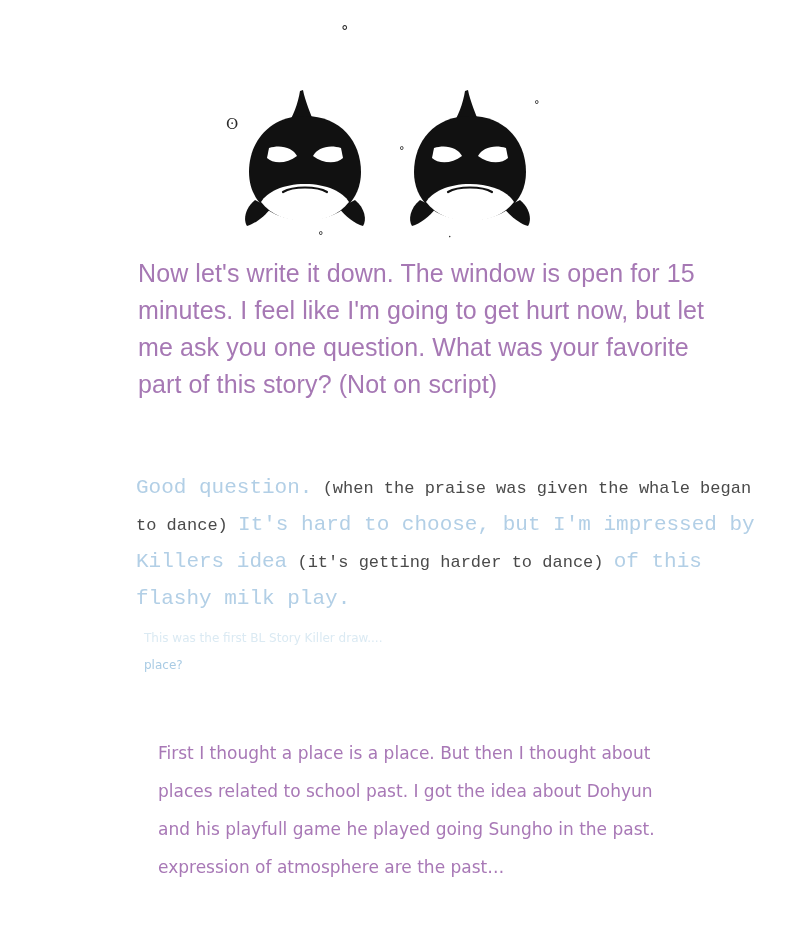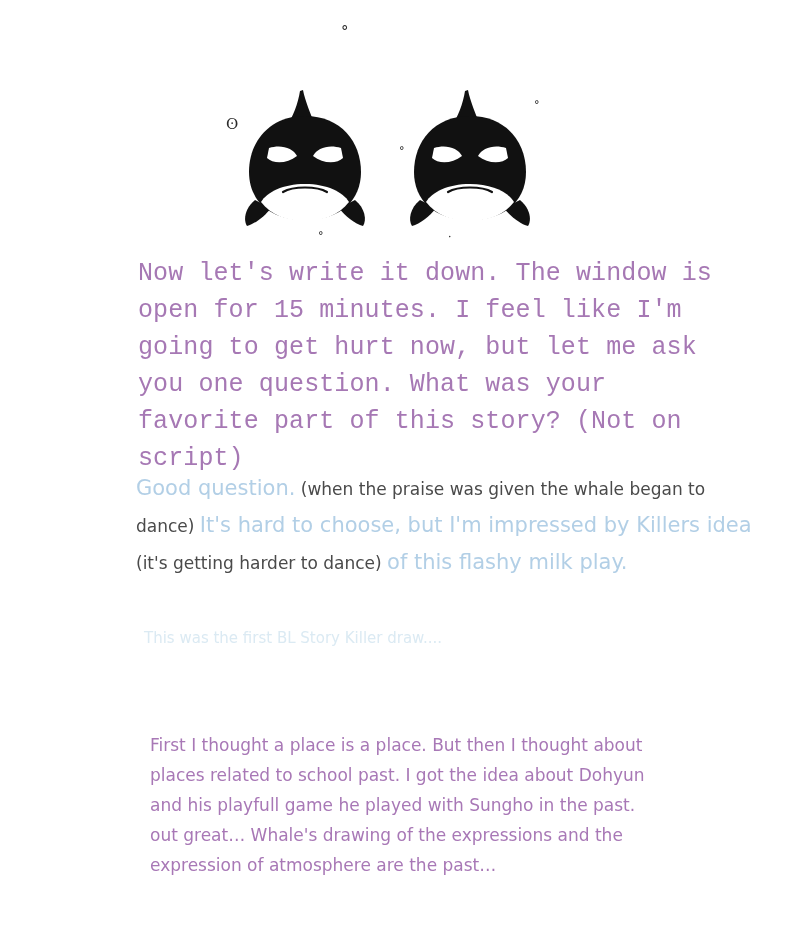--- a/index.html
+++ b/index.html
@@ -59,58 +59,59 @@
   }
 
   .q-block {
     position: absolute;
     left: 138px;
     top: 10px;
     width: 580px;
     color: #a678b4;
     font-size: 25px;
     line-height: 37px;
-    font-family: Liberation Mono, monospace;
+    font-family: Liberation Sans, sans-serif;
     letter-spacing: 0.1px;
   }
 
   .a-block {
     position: absolute;
     left: 136px;
     top: 225px;
     width: 625px;
     font-size: 20px;
     line-height: 36px;
     color: #b7d3e8;
+    font-family: Liberation Mono, monospace;
   }
   .a-block .seg-lg { font-size: 21px; }
   .a-block .seg-sm { font-size: 17px; color: #4a4a4a; }
   .a-block .seg-blue { color: #b2cfe6; }
 
   .b-block {
     position: absolute;
     left: 144px;
     top: 380px;
     width: 620px;
-    font-size: 15px;
+    font-size: 12px;
     line-height: 27px;
   }
   .b-block .line-pale { color: #dbeaf3; }
   .b-block .line-blue { color: #a9cbe4; }
 
   .c-block {
     position: absolute;
     left: 146px;
     top: 483px;
     width: 600px;
     font-size: 17px;
     line-height: 26px;
     color: #a878b6;
   }
-  .c-block p { margin: 4px; }
+  .c-block p { margin: 12px; }
 </style>
 </head>
 <body>
 
 <div class="page">
 
   <div class="illustration">
 
     <div class="whale-wrap whale-a">
       <svg width="125" height="145" viewBox="0 0 125 145" xmlns="http://www.w3.org/2000/svg">
@@ -160,24 +161,24 @@
   <div class="text-area">
 
     <div class="q-block">Now let's write it down. The window is open for 15 minutes. I feel like I'm going to get hurt now, but let me ask you one question. What was your favorite part of this story? (Not on script)</div>
 
     <div class="a-block">
       <span class="seg-lg seg-blue">Good question.</span><span class="seg-sm"> (when the praise was given the whale began to dance) </span><span class="seg-lg seg-blue">It's hard to choose, but I'm impressed by Killers idea</span><span class="seg-sm"> (it's getting harder to dance) </span><span class="seg-lg seg-blue">of this flashy milk play.</span>
     </div>
 
     <div class="b-block">
       <div class="line-pale">This was the first BL Story Killer draw....</div>
+      <div class="line-blue">place?</div>
     </div>
 
     <div class="c-block">
       <p>First I thought a place is a place. But then I thought about</p>
       <p>places related to school past. I got the idea about Dohyun</p>
-      <p>and his playfull game he played with Sungho in the past.</p>
-      <p>out great… Whale's drawing of the expressions and the</p>
+      <p>and his playfull game he played going Sungho in the past.</p>
       <p>expression of atmosphere are the past…</p>
     </div>
 
   </div>
 </div>
 
 </body></html>

